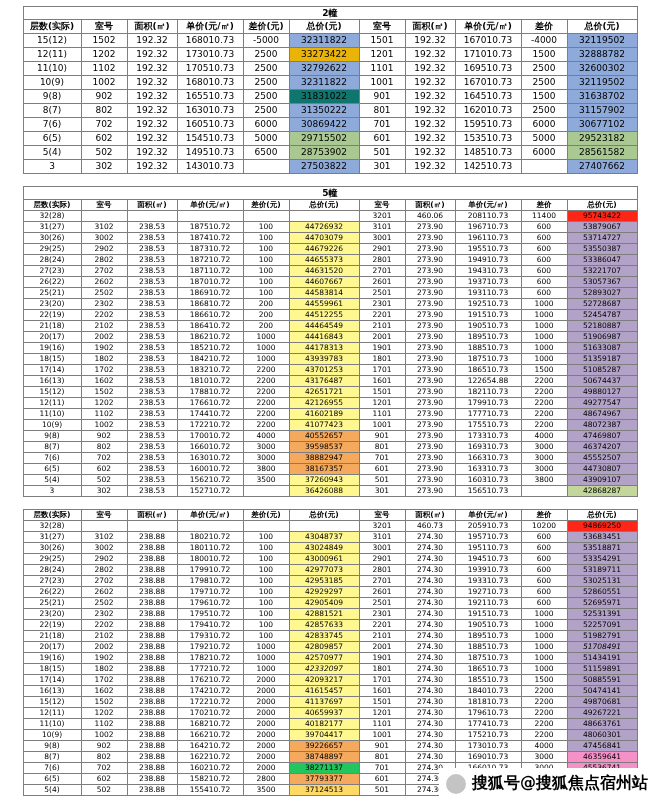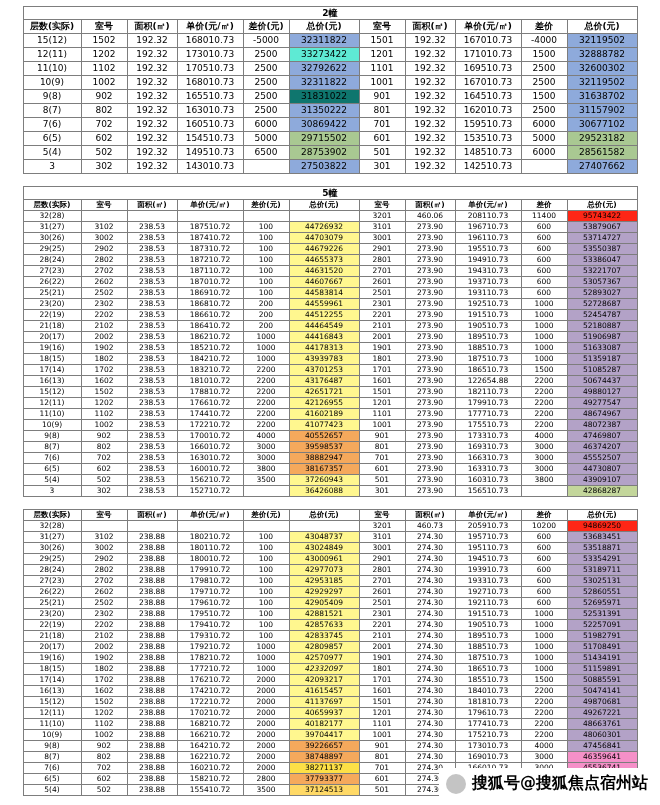--- a/index.html
+++ b/index.html
@@ -72,21 +72,21 @@
           <td>167010.73</td>
           <td>-4000</td>
           <td style="background: rgb(142, 170, 219);">32119502</td>
         </tr>
         <tr>
           <td>12(11)</td>
           <td>1202</td>
           <td>192.32</td>
           <td>173010.73</td>
           <td>2500</td>
-          <td style="background: #5eead4;">33273422</td>
+          <td style="background: #eab308;">33273422</td>
           <td>1201</td>
           <td>192.32</td>
           <td>171010.73</td>
           <td>1500</td>
           <td style="background: rgb(142, 170, 219);">32888782</td>
         </tr>
         <tr>
           <td>11(10)</td>
           <td>1102</td>
           <td>192.32</td>
@@ -738,21 +738,21 @@
           <td>20(17)</td>
           <td>2002</td>
           <td>238.88</td>
           <td>179210.72</td>
           <td>1000</td>
           <td style="background: rgb(255, 247, 143);">42809857</td>
           <td>2001</td>
           <td>274.30</td>
           <td>188510.73</td>
           <td>1000</td>
-          <td style="background: rgb(179, 162, 199);">51708491</td>
+          <td style="background: rgb(179, 162, 199); font-style: italic;">51708491</td>
         </tr>
         <tr>
           <td>19(16)</td>
           <td>1902</td>
           <td>238.88</td>
           <td>178210.72</td>
           <td>1000</td>
           <td style="background: rgb(255, 247, 143);">42570977</td>
           <td>1901</td>
           <td>274.30</td>
@@ -876,21 +876,21 @@
           <td>169010.73</td>
           <td>3000</td>
           <td style="background: rgb(245, 144, 200);">46359641</td>
         </tr>
         <tr>
           <td>7(6)</td>
           <td>702</td>
           <td>238.88</td>
           <td>160210.72</td>
           <td>2000</td>
-          <td style="background: #fde047;">38271137</td>
+          <td style="background: #22c55e;">38271137</td>
           <td>701</td>
           <td>274.30</td>
           <td>166010.73</td>
           <td>3000</td>
           <td style="background: rgb(245, 144, 200);">45536741</td>
         </tr>
         <tr>
           <td>6(5)</td>
           <td>602</td>
           <td>238.88</td>

